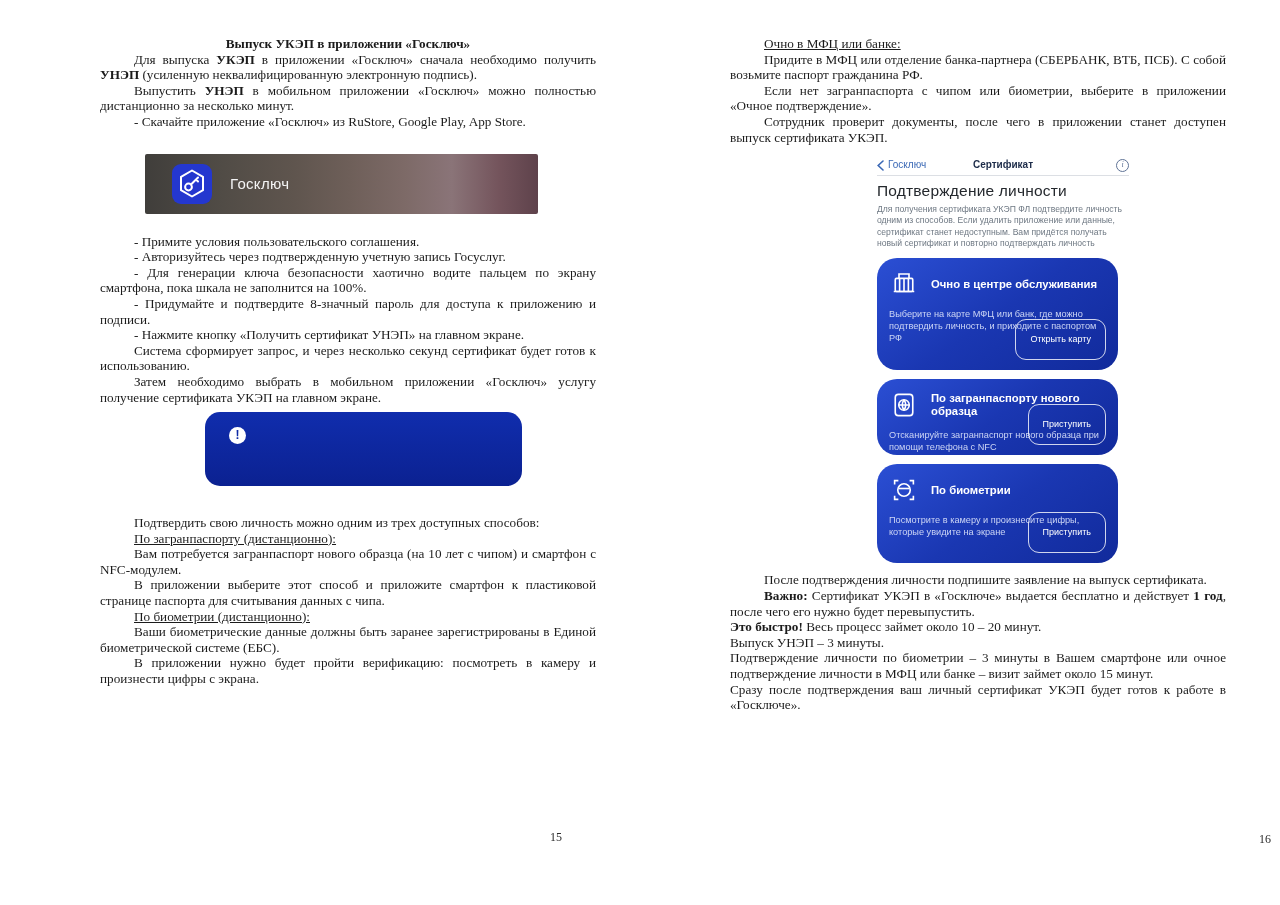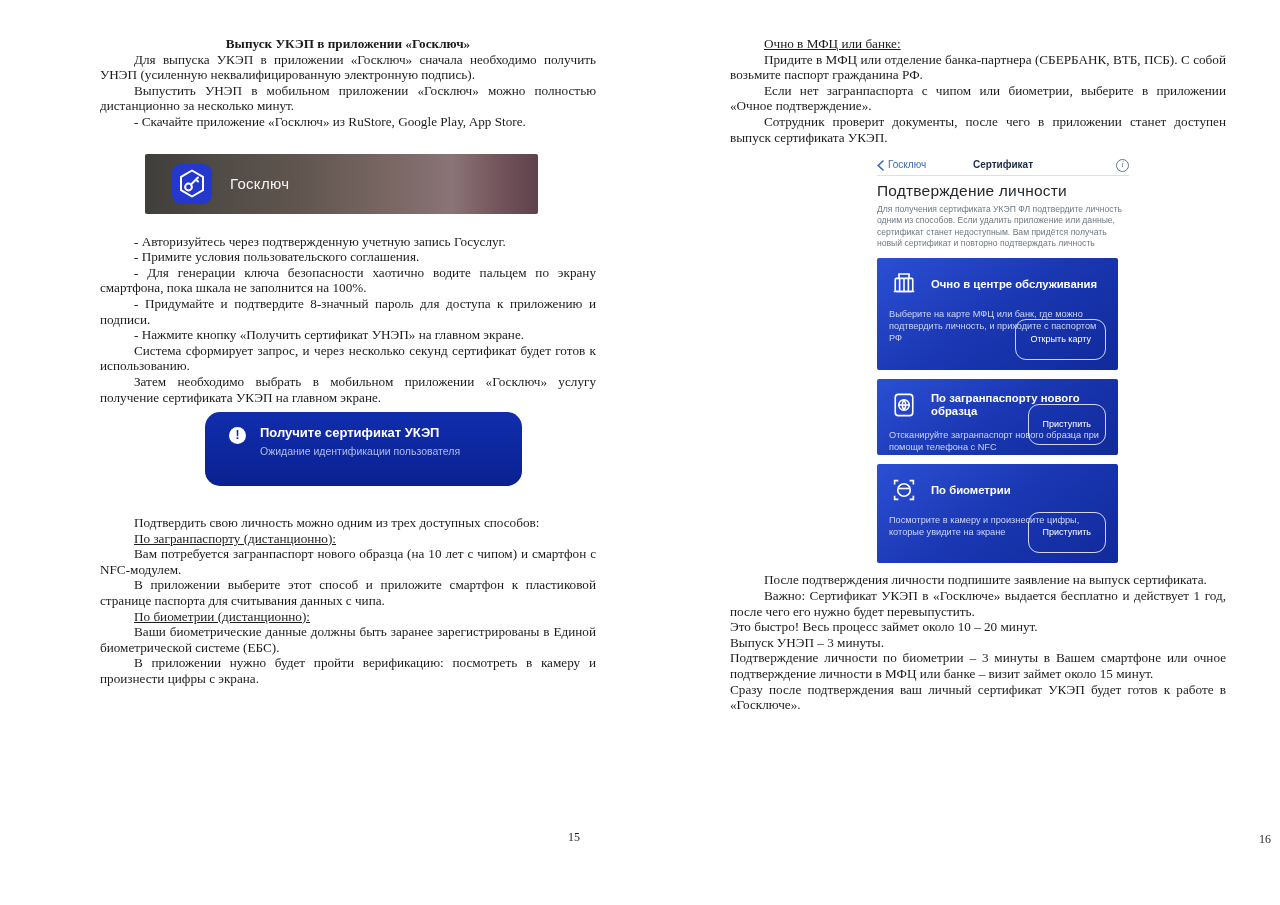--- a/index.html
+++ b/index.html
@@ -5,21 +5,21 @@
   html,body{margin:0;padding:0;background:#ffffff;}
   .canvas{position:relative;width:1280px;height:905px;background:#ffffff;overflow:hidden;
           font-family:"Liberation Serif",serif;color:#1b1b1b;}
   .page{position:absolute;top:0;height:100%;width:496px;font-size:13.2px;line-height:15.6px;text-align:justify;}
   .page-left{left:100px;}
   .page-right{left:730px;}
   .page p{margin:0;text-indent:34px;}
   .page p.ni{text-indent:0;}
   .doc-title{font-weight:bold;text-align:center;text-indent:0 !important;padding-top:36px;}
   .u span{text-decoration:underline;}
-  b{font-weight:normal;}
+  b{font-weight:bold;}
   .pagenum{position:absolute;font-size:12px;line-height:12px;color:#2b2b2b;}
 
   
   .banner{margin:24px 0 0 45px;width:393px;height:60px;border-radius:2px;display:flex;align-items:center;
     background:linear-gradient(90deg,#403e3b 0%,#514c46 20%,#5f554e 38%,#6e5f59 52%,#7d6a67 66%,#8a7478 78%,#74545c 90%,#5e424b 100%);}
   .banner .appicon{margin-left:27px;width:40px;height:40px;flex:0 0 auto;}
   .banner .appname{margin-left:18px;font-family:"Liberation Sans",sans-serif;font-size:15px;color:#f4f4f4;letter-spacing:.3px;}
 
   
   .gk-link{margin:13px 0 0 107px;font-family:"Liberation Sans",sans-serif;font-size:13.5px;font-weight:bold;color:#3c3c3e;text-align:left;}
@@ -35,21 +35,21 @@
   
   .shot{margin:10px 0 0 147px;width:252px;font-family:"Liberation Sans",sans-serif;text-align:left;}
   .shot-nav{position:relative;height:20px;display:flex;align-items:center;border-bottom:1px solid #dcdfe4;}
   .backbtn{display:flex;align-items:center;gap:4px;color:#3a68b5;font-size:10px;z-index:1;}
   .shot-nav .navtitle{position:absolute;left:0;right:0;text-align:center;font-size:10px;font-weight:bold;color:#1d2c49;}
   .infoicon{margin-left:auto;width:11px;height:11px;border:1px solid #5f7396;border-radius:50%;color:#5f7396;
     font-size:8px;display:flex;align-items:center;justify-content:center;z-index:1;font-family:"Liberation Serif",serif;font-style:italic;}
   .shot-h1{margin-top:7px;font-size:15.5px;font-weight:500;color:#24282d;letter-spacing:.2px;}
   .shot-desc{margin-top:5px;font-size:8.6px;line-height:11.4px;color:#6e7883;}
   .cards{margin-top:9px;}
-  .mcard{position:relative;width:241px;box-sizing:border-box;border-radius:2px;padding:11px 12px;color:#fff;
+  .mcard{position:relative;width:241px;box-sizing:border-box;border-radius:20px;padding:11px 12px;color:#fff;
     background:linear-gradient(145deg,#2b4fd4 0%,#1a37b2 50%,#112a9b 100%);margin-bottom:9px;}
   .mcard .head{display:flex;align-items:center;gap:12px;}
   .mcard .head .ttl{font-size:11.3px;font-weight:bold;line-height:13.5px;}
   .mcard .bdy{margin-top:9px;font-size:9.2px;line-height:12px;color:#ccd5f5;}
   .mbtn{position:absolute;right:12px;bottom:10px;border:1px solid rgba(255,255,255,.8);border-radius:11px;
     padding:12px 14px;font-size:9px;color:#ffffff;white-space:nowrap;}
   .mcard.c1{height:112px;}
   .mcard.c2{height:76px;}
   .mcard.c3{height:99px;}
   .micon{flex:0 0 auto;width:30px;height:30px;}
@@ -75,37 +75,33 @@
       <svg class="appicon" viewBox="0 0 40 40">
         <rect width="40" height="40" rx="9" fill="#2437cf"></rect>
         <polygon points="20,6.5 31,12.8 31,26.2 20,32.5 9,26.2 9,12.8" fill="none" stroke="#ffffff" stroke-width="2" stroke-linejoin="round"></polygon>
         <circle cx="16.5" cy="23" r="3.4" fill="none" stroke="#ffffff" stroke-width="2"></circle>
         <path d="M19 20.5 L26 13.5 M24 15.5 l2 2" fill="none" stroke="#ffffff" stroke-width="2" stroke-linecap="round"></path>
       </svg>
       <span class="appname">Госключ</span>
     </div>
 
     <div class="mt20">
+      <p>- Примите условия пользовательского соглашения.</p>
       <p>- Авторизуйтесь через подтвержденную учетную запись Госуслуг.</p>
-      <p>- Примите условия пользовательского соглашения.</p>
       <p>- Для генерации ключа безопасности хаотично водите пальцем по экрану смартфона, пока шкала не заполнится на 100%.</p>
       <p>- Придумайте и подтвердите 8-значный пароль для доступа к приложению и подписи.</p>
       <p>- Нажмите кнопку «Получить сертификат УНЭП» на главном экране.</p>
     </div>
 
     <p class="mt17">Система сформирует запрос, и через несколько секунд сертификат будет готов к использованию.</p>
     <p class="mt16">Затем необходимо выбрать в мобильном приложении «Госключ» услугу получение сертификата УКЭП на главном экране.</p>
 
 
     <div class="cert-card">
       <div class="excl">!</div>
-      <div>
-        <div class="t">Получите сертификат УКЭП</div>
-        <div class="s">Ожидание идентификации пользователя</div>
-      </div>
     </div>
 
     <div class="mt29">
       <p>Подтвердить свою личность можно одним из трех доступных способов:</p>
       <p class="u"><span>По загранпаспорту (дистанционно):</span></p>
       <p>Вам потребуется загранпаспорт нового образца (на 10 лет с чипом) и смартфон с NFC-модулем.</p>
       <p>В приложении выберите этот способ и приложите смартфон к пластиковой странице паспорта для считывания данных с чипа.</p>
       <p class="u"><span>По биометрии (дистанционно):</span></p>
       <p>Ваши биометрические данные должны быть заранее зарегистрированы в Единой биометрической системе (ЕБС).</p>
       <p>В приложении нужно будет пройти верификацию: посмотреть в камеру и произнести цифры с экрана.</p>
@@ -180,16 +176,16 @@
 
     <p class="mt14">После подтверждения личности подпишите заявление на выпуск сертификата.</p>
     <p><b>Важно:</b><span> Сертификат УКЭП в «Госключе» выдается бесплатно и действует </span><b>1 год</b><span>, после чего его нужно будет перевыпустить.</span></p>
 
     <p class="ni mt16"><b>Это быстро!</b><span> Весь процесс займет около 10 – 20 минут.</span></p>
     <p class="ni">Выпуск УНЭП – 3 минуты.</p>
     <p class="ni">Подтверждение личности по биометрии – 3 минуты в Вашем смартфоне или очное подтверждение личности в МФЦ или банке – визит займет около 15 минут.</p>
     <p class="ni mt5">Сразу после подтверждения ваш личный сертификат УКЭП будет готов к работе в «Госключе».</p>
   </div>
 
-  <div class="pagenum" style="left:568px;top:831px;">15</div>
+  <div class="pagenum" style="left:550px;top:831px;">15</div>
   <div class="pagenum" style="left:1213px;top:833px;margin-left:46px;">16</div>
 
 </div>
 
 </body></html>

